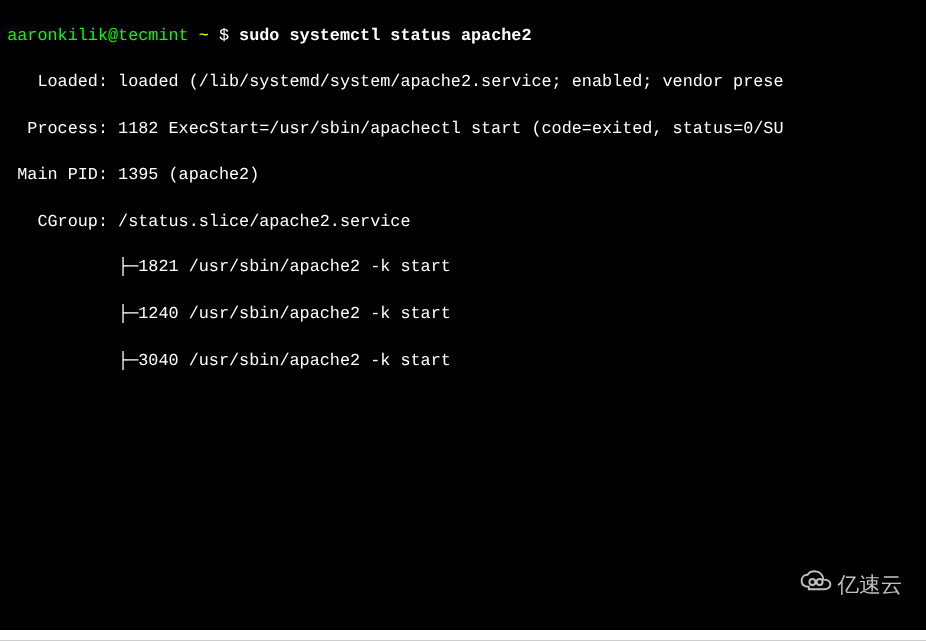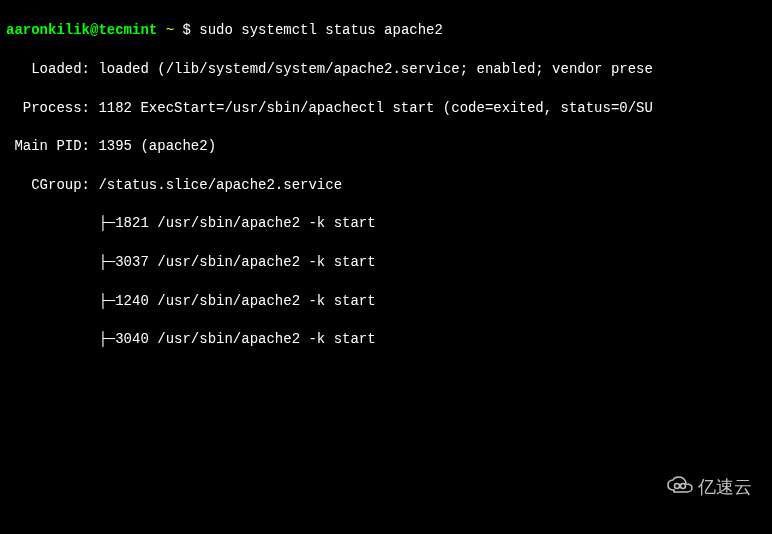--- a/index.html
+++ b/index.html
@@ -17,51 +17,49 @@
     }
     .terminal {
       background: #000000;
       color: #ffffff;
       padding: 2px 6px;
       width: 772px;
       line-height: 1.38;
       white-space: pre;
       overflow: hidden;
     }
-    .green { color: #00ff00; font-weight: bold; }
+    .green { color: #00ff00; }
     .yellow { color: #ffff00; }
-    .white-bold { color: #ffffff; font-weight: normal; }
+    .white-bold { color: #ffffff; font-weight: bold; }
     .white { color: #ffffff; }
     .bullet-green { color: #00ff00; }
     .watermark {
       position: absolute;
       bottom: 35px;
       right: 20px;
       color: #c0c0c0;
       font-size: 18px;
       font-family: Arial, sans-serif;
       display: flex;
-      align-items: center;
       gap: 4px;
     }
     .watermark-icon {
       display: inline-block;
     }
   </style>
 </head>
 <body>
 
 <div class="terminal">
 <div><span class="green">aaronkilik@tecmint</span> <span class="yellow">~</span> <span class="white">$</span> <span class="white-bold">sudo systemctl status apache2</span></div>
 <div><span>   Loaded: </span><span>loaded (/lib/systemd/system/apache2.service; enabled; vendor prese</span></div>
 <div>  Process: 1182 ExecStart=/usr/sbin/apachectl start (code=exited, status=0/SU</div>
 <div> Main PID: 1395 (apache2)</div>
 <div><span>   CGroup: </span><span>/status.slice/apache2.service</span></div>
 <div>           ├─1821 /usr/sbin/apache2 -k start</div>
-<div>           ├─3037 /usr/sbin/apache2 -k start</div>
 <div>           ├─1240 /usr/sbin/apache2 -k start</div>
 <div>           ├─3040 /usr/sbin/apache2 -k start</div>
 
 
 <div></div>
 
 
 
 
 

